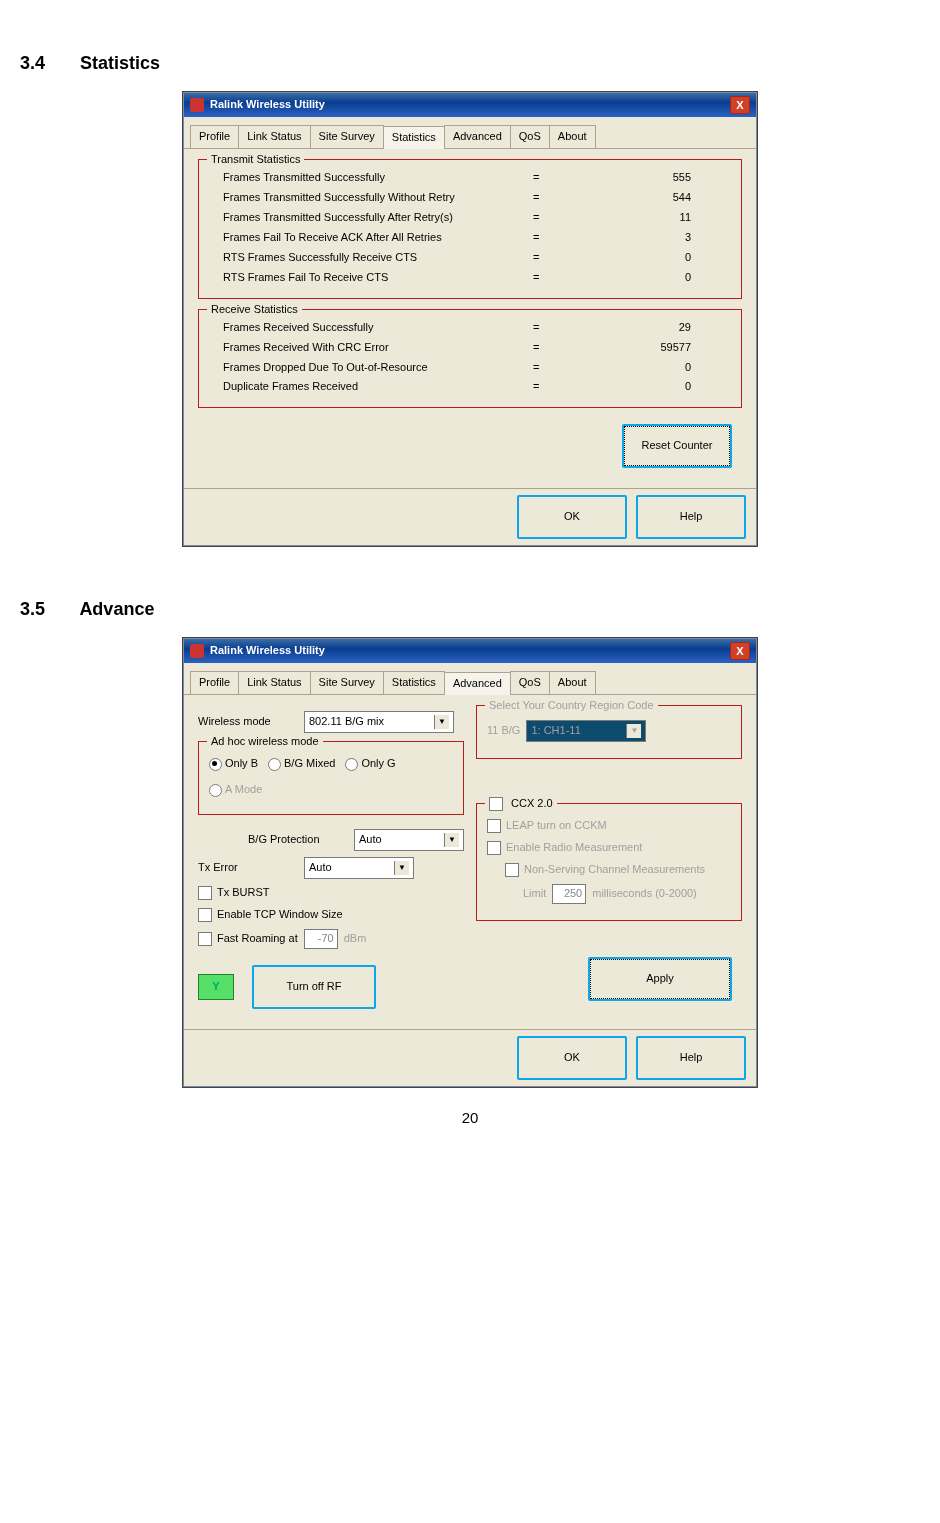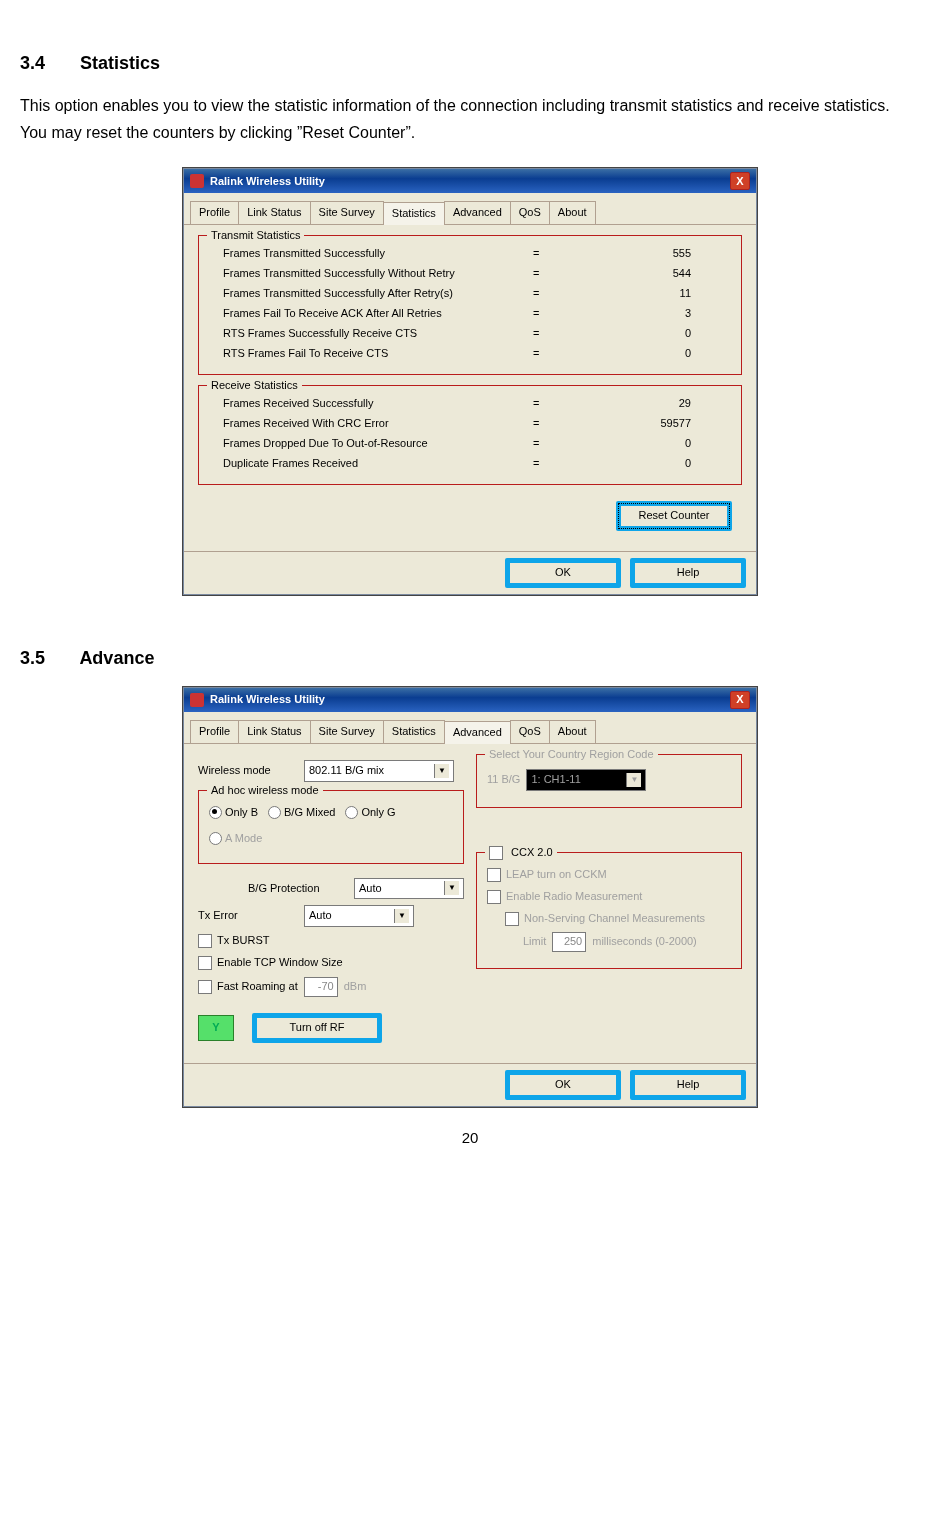--- a/index.html
+++ b/index.html
@@ -90,23 +90,23 @@
   .statrow { display:flex; font-size:11px; padding:2px 0; }
   .statrow .lbl { flex:0 0 56%; padding-left:14px;}
   .statrow .eq { flex:0 0 8%; text-align:center;}
   .statrow .val { flex:1; text-align:right; padding-right:40px;}
   .btnrow { text-align:right; padding:6px 10px; }
   .btnrow.outer { border-top:1px solid #b0a090; background:#ece9d8;}
   .wbtn {
     display:inline-block;
     min-width:86px;
     text-align:center;
-    padding:2px 10px;
+    padding:12px 10px;
     background:#ece9d8;
-    border:5px solid #0ea5e9;
+    border:2px solid #0ea5e9;
     border-radius:2px;
     font-size:11px;
     margin-left:6px;
   }
   .wbtn.dashed { outline:1px dotted #000; outline-offset:-3px; }
   
   .adv-row { display:flex; align-items:center; margin:6px 0; font-size:11px; gap:6px;}
   .adv-label { width:100px; }
   .combo {
     border:1px solid #7a7a7a; background:#fff; padding:2px 4px; display:flex; align-items:center; justify-content:space-between;
@@ -127,21 +127,20 @@
 </head>
 <body>
 
 <div class="page">
 
 
   <div class="section-h">
     <span class="num">3.4</span>
     <span>Statistics</span>
   </div>
-  <p class="body">This option enables you to view the statistic information of the connection including transmit statistics and receive statistics. You may reset the counters by clicking ”Reset Counter”.</p>
 
   <div class="screenshot">
     <div class="titlebar">
       <span class="ticon"></span>
       <span>Ralink Wireless Utility</span>
       <span class="spacer"></span>
       <span class="close">X</span>
     </div>
     <div class="tabs">
       <div class="tab">Profile</div>
@@ -291,21 +290,21 @@
           <div class="adv-row" style="margin-top:16px;">
             <span class="rf-ind"></span>
             <span class="wbtn" style="min-width:100px">Turn off RF</span>
           </div>
         </div>
         <div class="col">
           <div class="gbox disabled-txt">
             <span class="gtitle">Select Your Country Region Code</span>
             <div class="adv-row">
               <span>11 B/G</span>
-              <span class="combo" style="width:110px;background:#000000;">
+              <span class="combo" style="width:110px;background:#0c4a6e;">
                 <span class="ctext">1: CH1-11</span>
                 <span class="arrow">▼</span>
               </span>
             </div>
           </div>
           <div class="gbox" style="margin-top:44px;">
             <span class="gtitle" style="color:#000;">
               <span class="chk"></span>
               <span>CCX 2.0</span>
             </span>
@@ -317,20 +316,23 @@
               </div>
             <div class="adv-row disabled-txt" style="padding-left:18px;">
                 <span><span class="chk"></span><span>Non-Serving Channel Measurements</span></span>
               </div>
             <div class="adv-row disabled-txt" style="padding-left:36px;">
               <span>Limit</span>
               <span class="txtsmall">250</span>
               <span>milliseconds (0-2000)</span>
             </div>
           </div>
+          <div class="btnrow" style="margin-top:30px;">
+            <span class="wbtn dashed" style="min-width:120px">Apply</span>
+          </div>
         </div>
       </div>
     </div>
     <div class="btnrow outer">
       <span class="wbtn">OK</span>
       <span class="wbtn">Help</span>
     </div>
   </div>
 
   <div class="pagenum">20</div>

